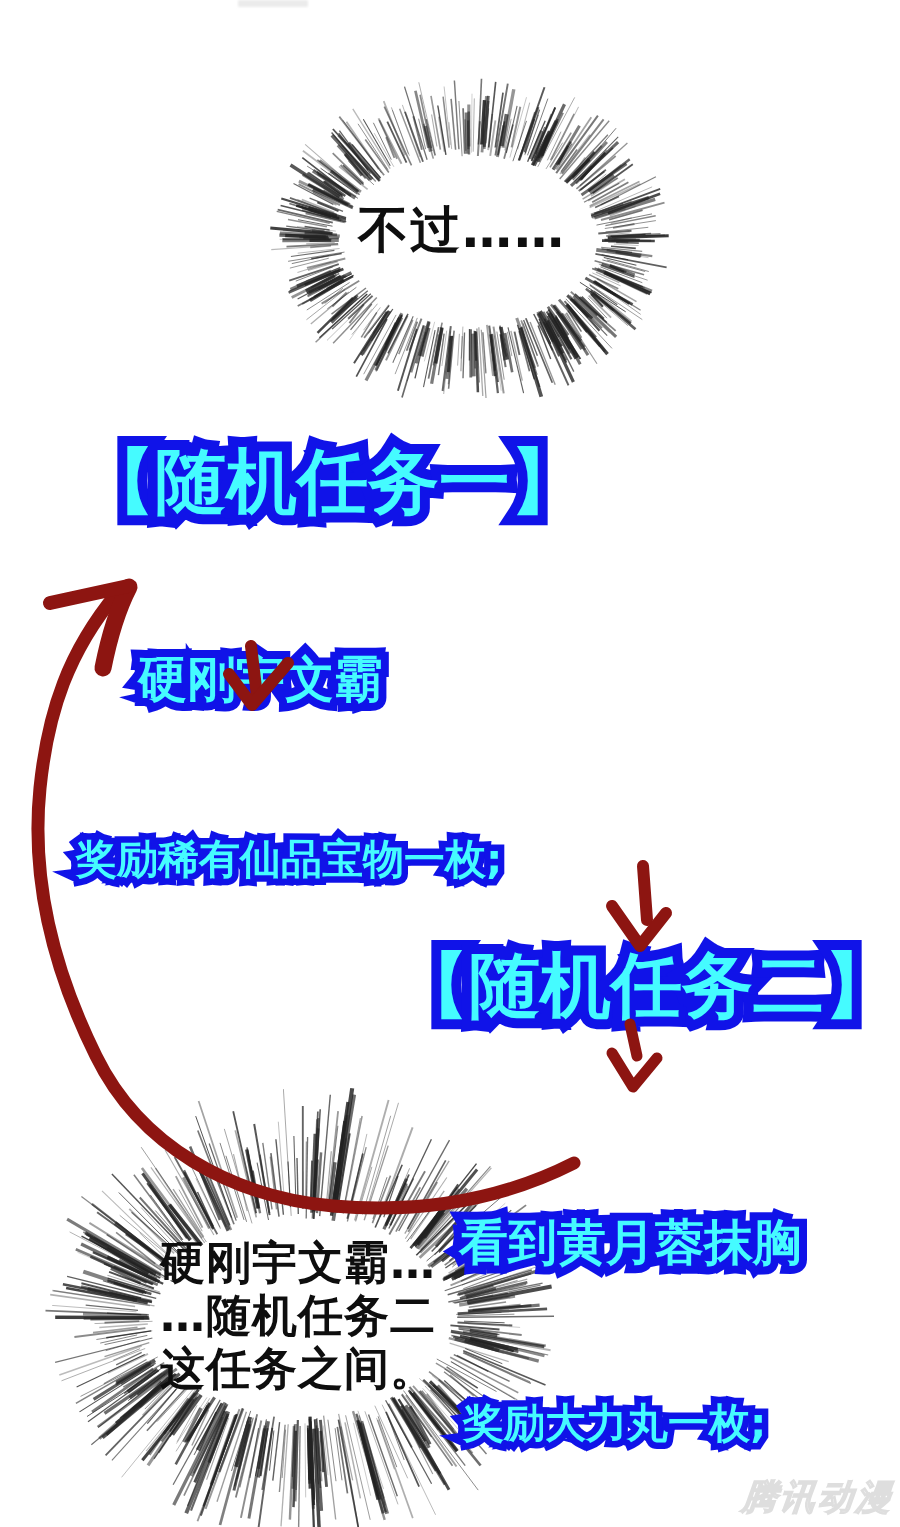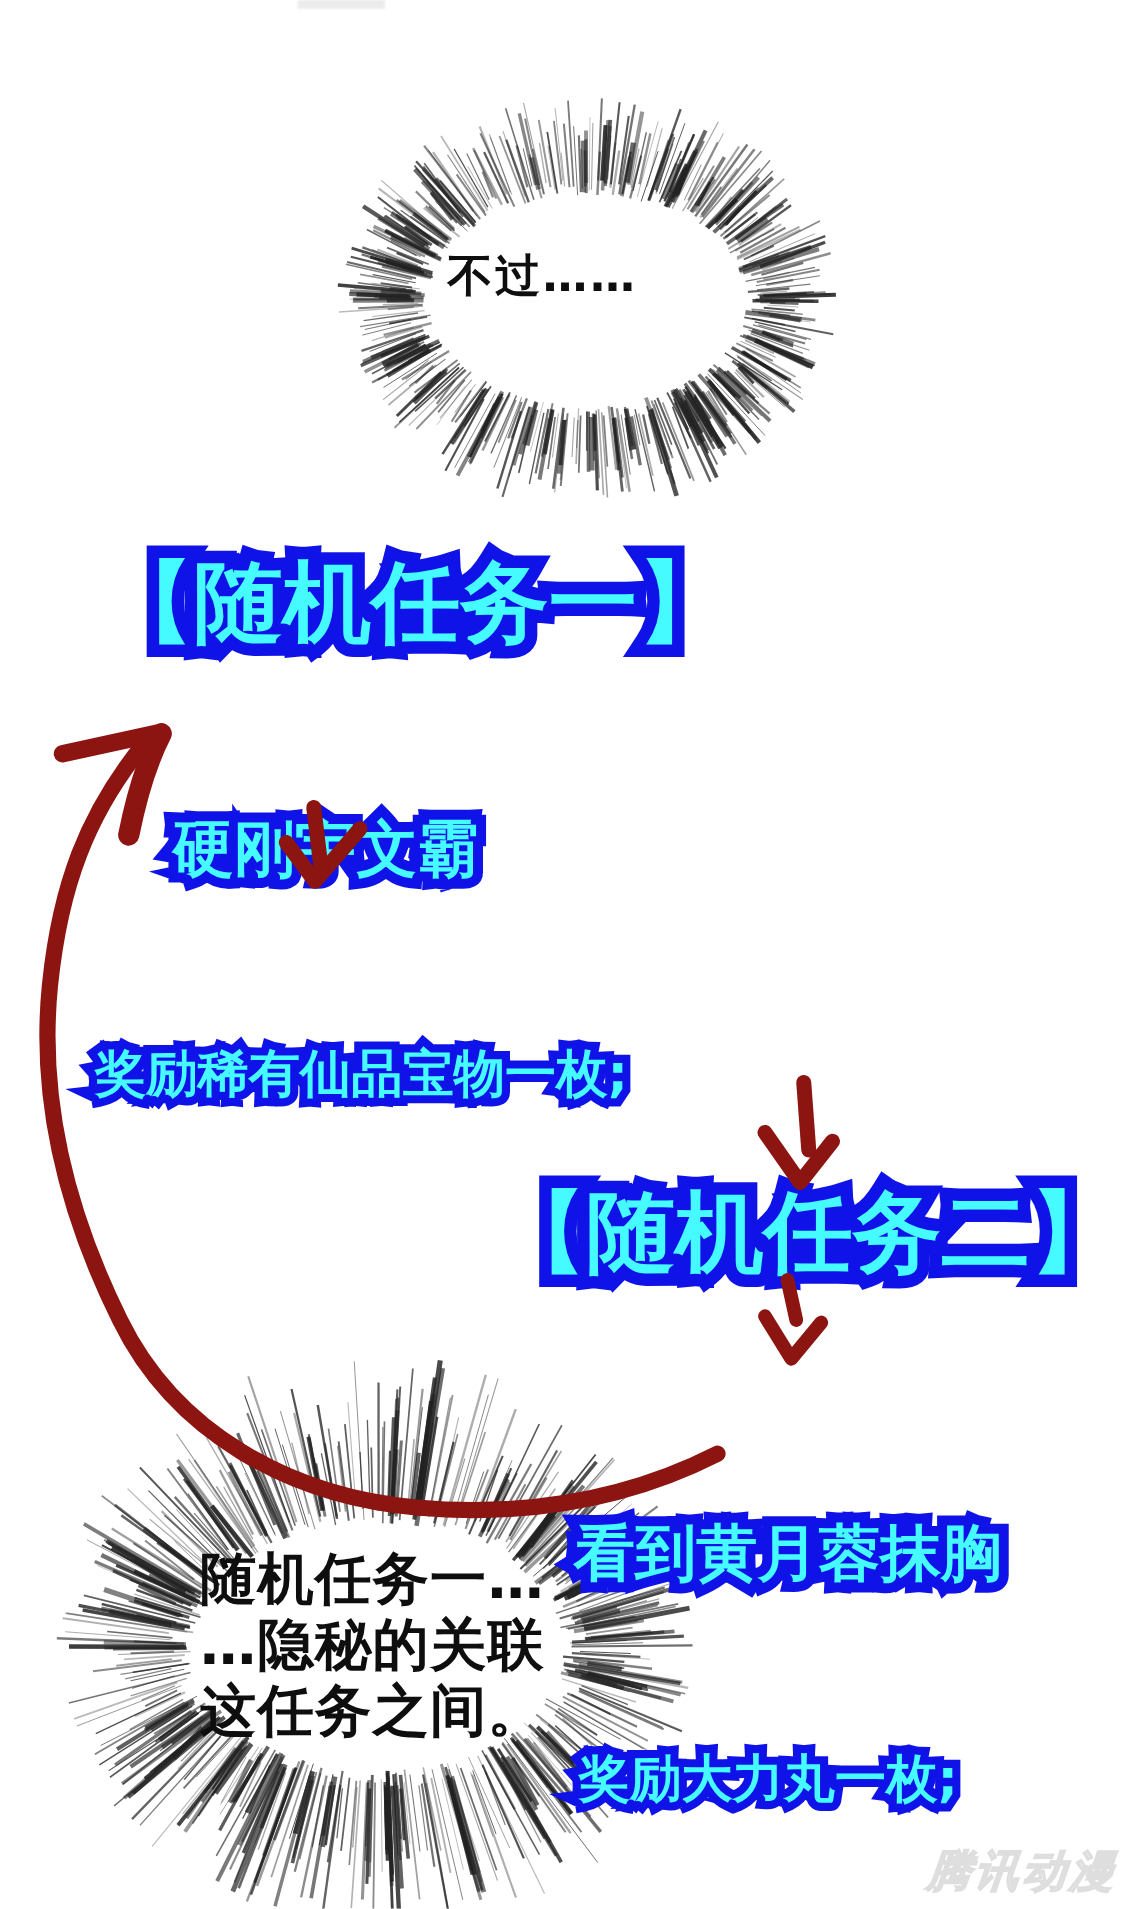--- a/index.html
+++ b/index.html
@@ -18,21 +18,21 @@
         color:#1013e8;-webkit-text-stroke:16px #1013e8;}
   .t-title{font-size:71px;letter-spacing:0px;}
   .t-title::before{-webkit-text-stroke-width:20px;}
   .t-obj{font-size:49px;}
   .t-obj::before{-webkit-text-stroke-width:16px;}
   .t-reward{font-size:41px;}
   .t-reward::before{-webkit-text-stroke-width:13px;}
 
   
   .speech{z-index:3;color:#0e0e0e;font-weight:bold;white-space:nowrap;}
-  .top-speech{left:358px;top:197px;font-size:36px;letter-spacing:2px;}
+  .top-speech{left:358px;top:197px;font-size:50px;letter-spacing:2px;}
   .bottom-speech{left:160px;top:1236px;font-size:45px;line-height:53px;letter-spacing:1px;}
 
   .watermark{z-index:2;left:742px;top:1474px;font-size:35px;font-weight:bold;font-style:italic;
         color:#f1f1f1;-webkit-text-stroke:1.3px #dedede;transform:skewX(-6deg);
         letter-spacing:3px;white-space:nowrap;}
   .remnant{left:238px;top:0;width:70px;height:7px;background:#d9d9d9;opacity:.5;filter:blur(1px);z-index:1;}
 </style>
 </head>
 <body>
 
@@ -1068,20 +1068,20 @@
     </g>
     <g>
       <path d="M574 1163 C505 1198 425 1214 333 1206 C232 1197 140 1146 96 1056
                C52 967 31 877 40 788 C48 710 69 651 117 593" stroke-width="13"></path>
       <path d="M103 668 Q113 618 129 587" stroke-width="17"></path>
       <path d="M50 603 L128 586" stroke-width="14"></path>
     </g>
   </svg>
 
   <div class="abs speech bottom-speech">
-    <div>随机任务一…</div>
-    <div>…隐秘的关联</div>
+    <div>硬刚宇文霸…</div>
+    <div>…随机任务二</div>
     <div>这任务之间。</div>
   </div>
 
   <div class="abs watermark">腾讯动漫</div>
 
 </div>
 
 </body></html>

